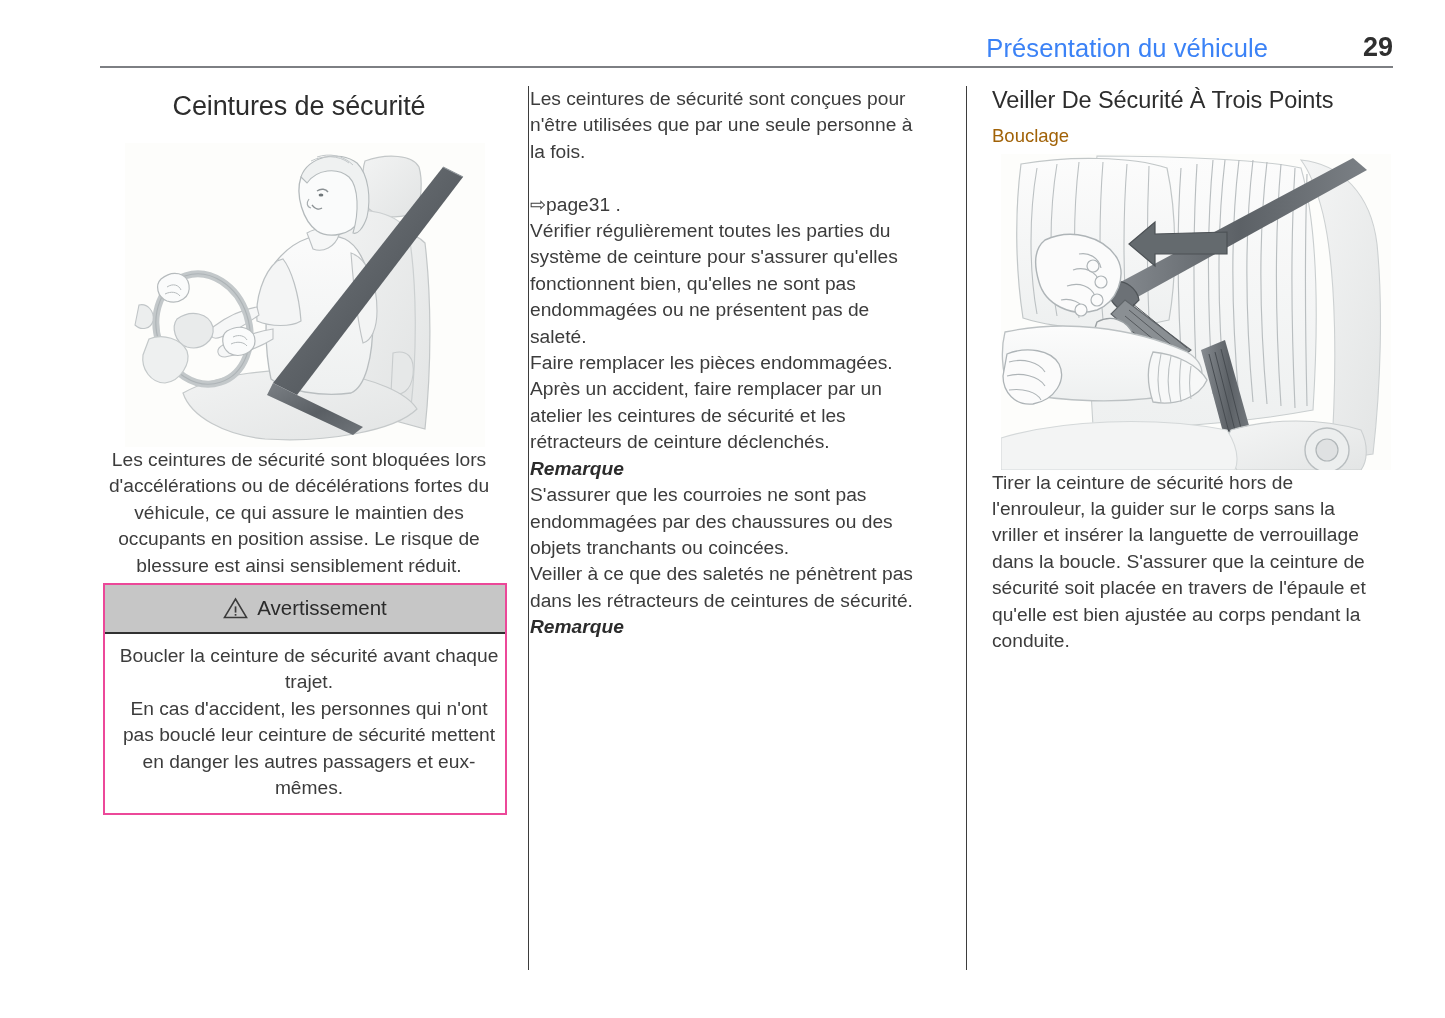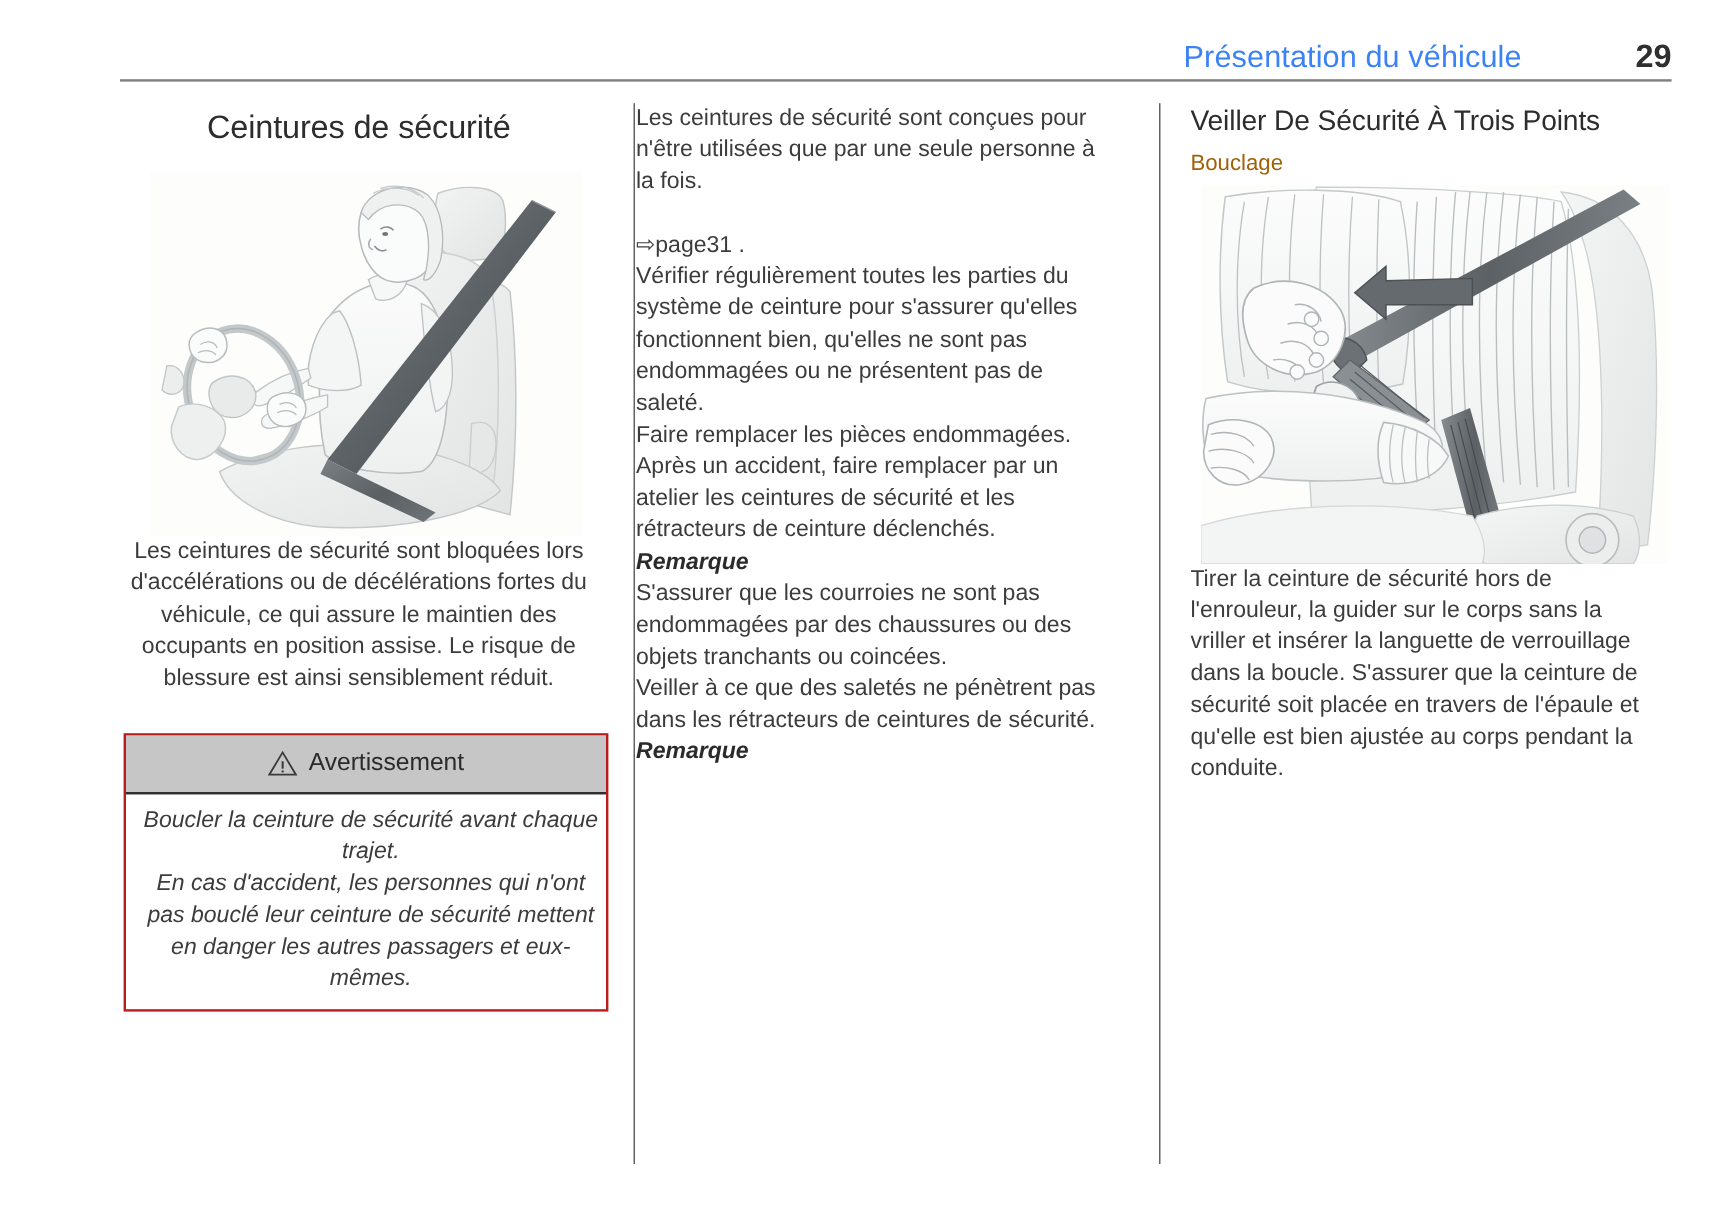--- a/index.html
+++ b/index.html
@@ -129,43 +129,42 @@
     margin: 20px 0 0 22px;
   }
   .fig-buckle {
     width: 390px;
     height: 316px;
     margin: 6px 0 0 9px;
   }
 
   
   .warning-box {
-    margin-top: 32px;
-    border: 2px solid #b91c1c;
+    margin-top: 4px;
+    border: 2px solid #ec4899;
     width: 404px;
     box-sizing: border-box;
     background: #ffffff;
   }
   .warning-head {
     background: #c6c6c6;
     border-bottom: 2px solid #303030;
     height: 47px;
     display: flex;
     align-items: center;
     justify-content: center;
     gap: 9px;
   }
   .warning-head-text {
     font-size: 20.5px;
     color: #2b2b2b;
   }
   .warn-tri { display: block; }
   .warning-body {
     padding: 9px 4px 12px 12px;
-    font-style: italic;
   }
   .warning-body p {
     font-size: 19.2px;
     line-height: 26.4px;
     color: #3c3c3c;
     margin: 0;
     white-space: pre-line;
   }
   .arrow-ref { font-size: 19.2px; }
 </style>

